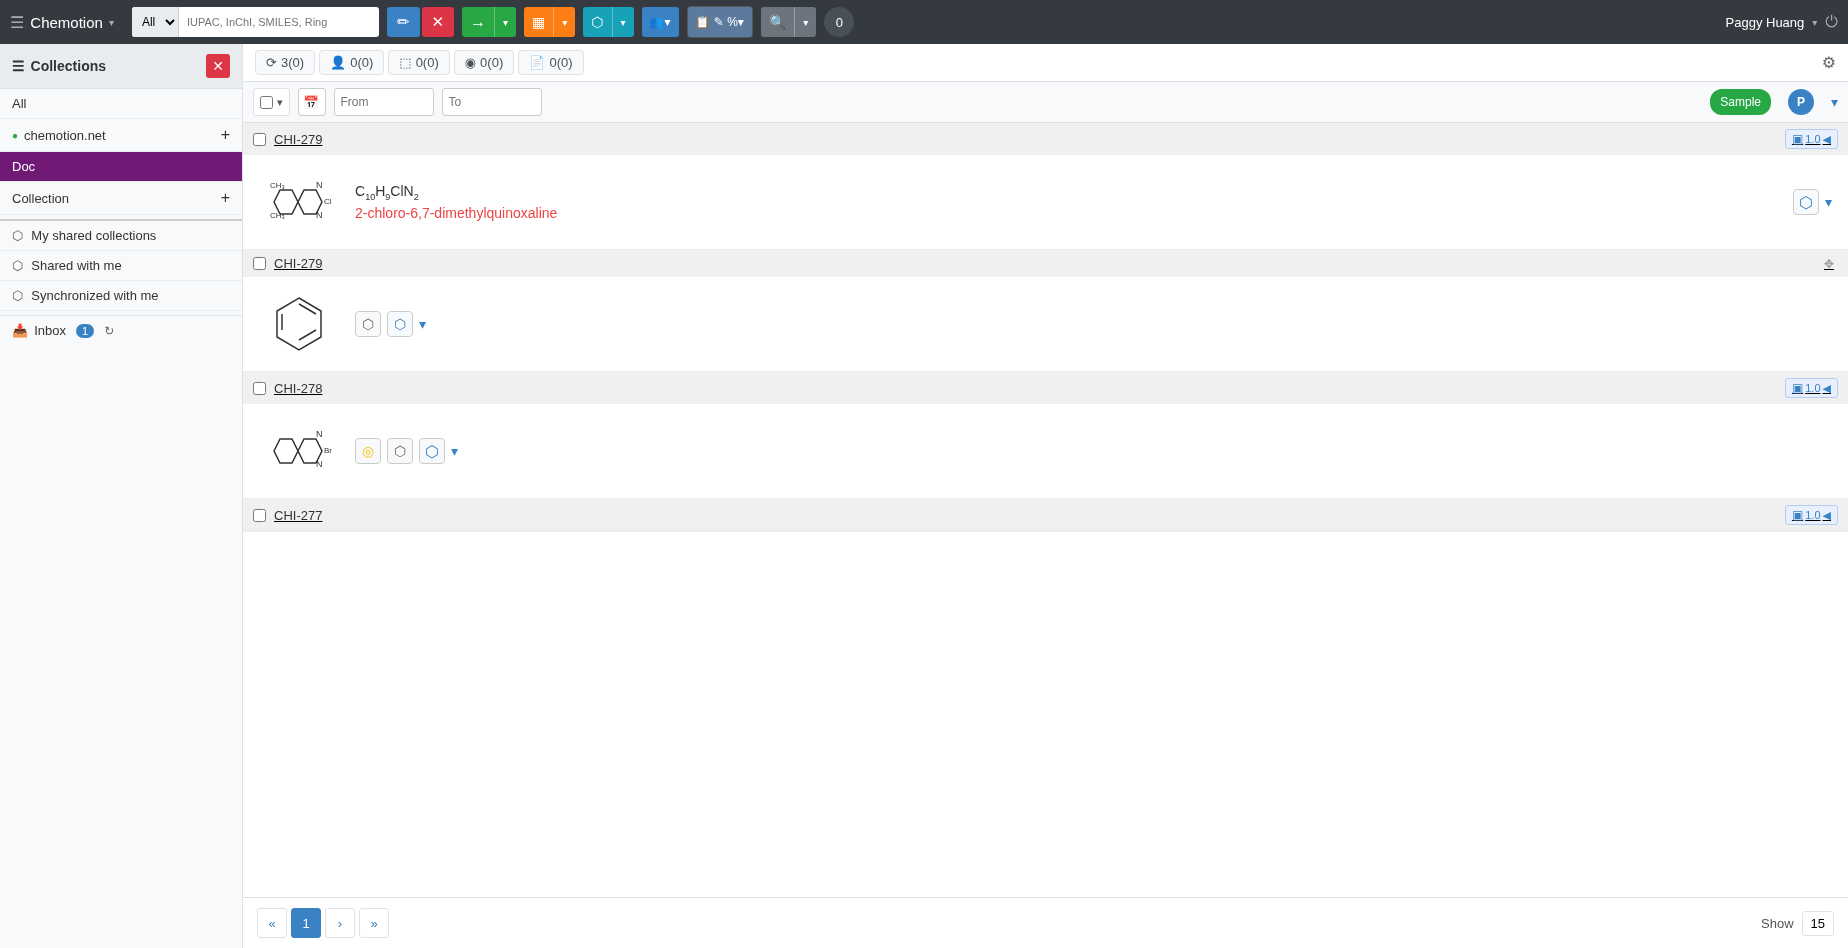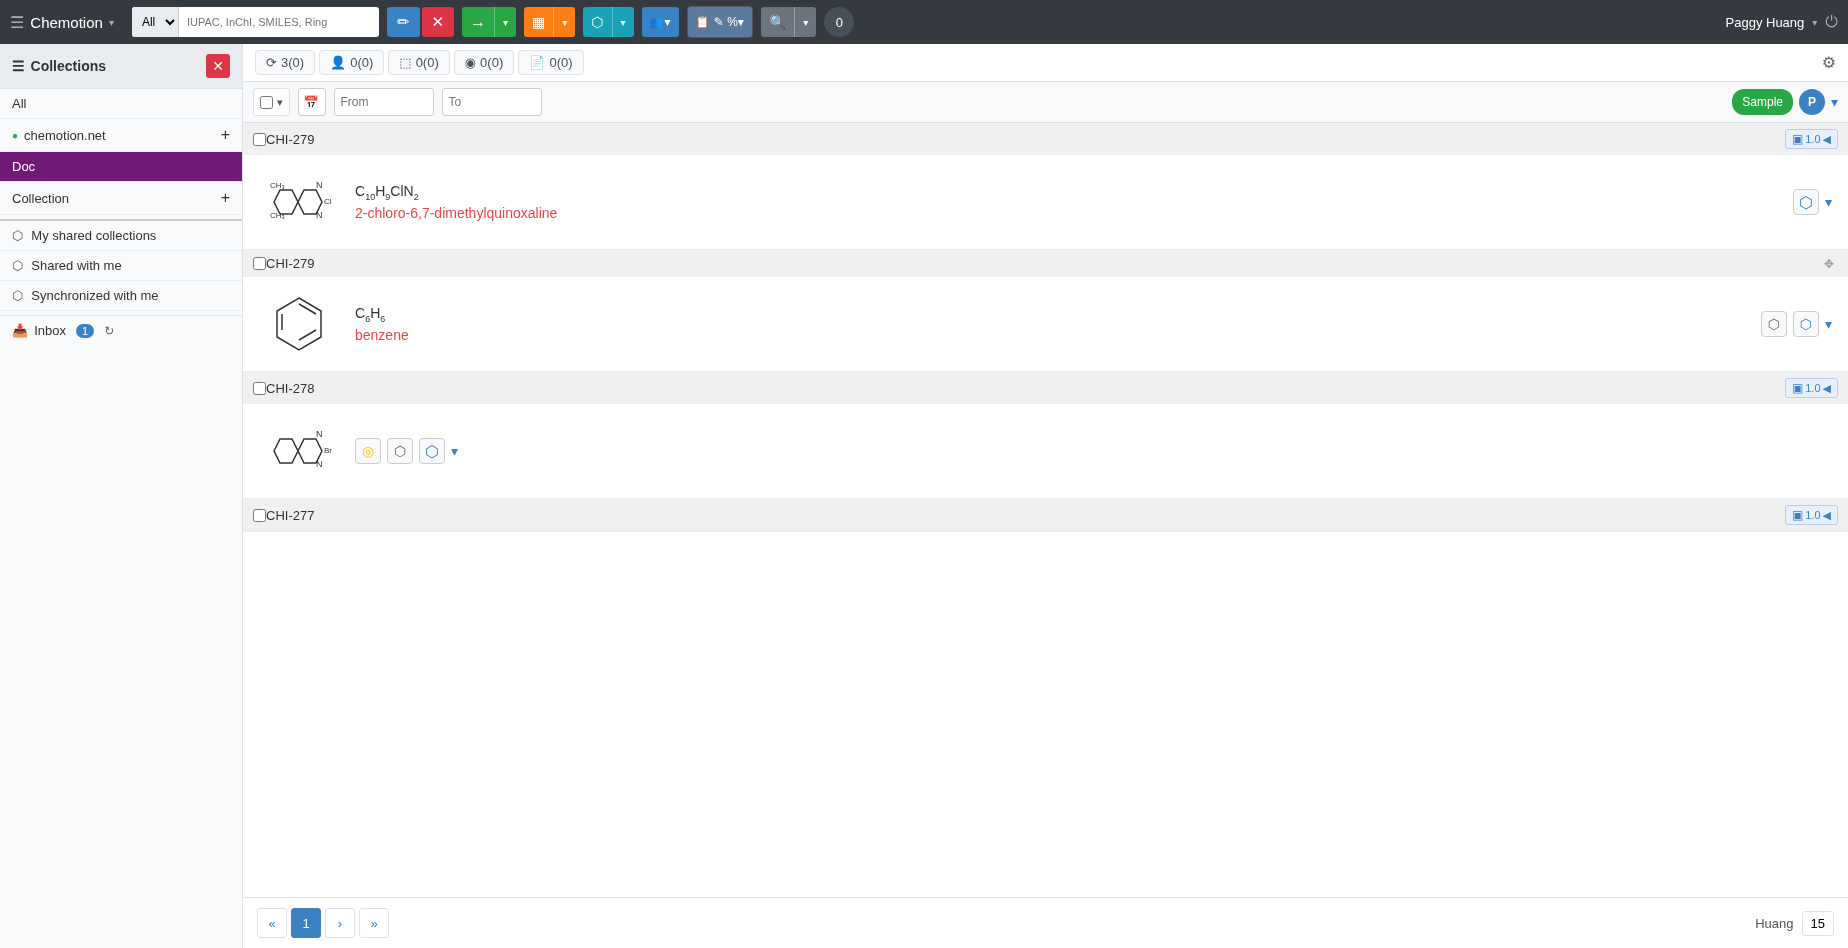--- a/index.html
+++ b/index.html
@@ -232,21 +232,21 @@
       border: 1px solid #ccc;
       border-radius: 3px;
       font-size: 12px;
       color: #495057;
       width: 100px;
     }
     .filter-right {
       margin-left: auto;
       display: flex;
       align-items: center;
-      gap: 6px;
+      gap: 17px;
     }
     .toggle-green {
       background: #28a745;
       color: #fff;
       border: none;
       border-radius: 12px;
       padding: 3px 10px;
       font-size: 12px;
       cursor: pointer;
       height: 26px;
@@ -288,20 +288,22 @@
     }
     .molecule-item {
       border-bottom: 1px solid #e9ecef;
       background: #fff;
     }
     .molecule-header {
       display: flex;
       align-items: center;
       padding: 6px 10px;
       background: #f0f0f0;
+      gap: 8px;
+      text-decoration: underline;
     }
     .molecule-header input[type=checkbox] { cursor: pointer; }
     .molecule-id { font-size: 13px; color: #333; font-weight: 500; }
     .molecule-header-right {
       margin-left: auto;
       display: flex;
       align-items: center;
       gap: 6px;
     }
     .badge-blue {
@@ -629,26 +631,20 @@
             <svg width="65" height="65" viewBox="0 0 65 65">
               <g stroke="#333" stroke-width="1.5" fill="none">
                 <polygon points="32,6 54,19 54,45 32,58 10,45 10,19"></polygon>
 
                 <line x1="32" y1="12" x2="49" y2="22"></line>
                 <line x1="49" y1="38" x2="32" y2="48"></line>
                 <line x1="15" y1="22" x2="15" y2="38"></line>
               </g>
             </svg>
           </div>
-          <div class="molecule-info">
-            <div class="molecule-formula">
-              C<sub>6</sub>H<sub>6</sub>
-            </div>
-            <div class="molecule-name">benzene</div>
-          </div>
           <div class="molecule-actions">
             <div class="action-icon" style="font-size:14px; color:#666;">⬡</div>
             <div class="action-icon" style="font-size:14px; color:#3b82c4;">⬡</div>
             <button class="expand-btn">▾</button>
           </div>
         </div>
       </div>
 
       <div class="molecule-item">
         <div class="molecule-header">
@@ -700,19 +696,19 @@
 
     </div>
 
     <div class="pagination-row">
       <button class="page-btn">«</button>
       <button class="page-btn active">1</button>
       <button class="page-btn">›</button>
       <button class="page-btn">»</button>
 
       <div class="pagination-right">
-        <span class="show-label">Huang</span>
+        <span class="show-label">Show</span>
         <span class="show-count">15</span>
       </div>
     </div>
 
   </div>
 </div>
 
 </body></html>

